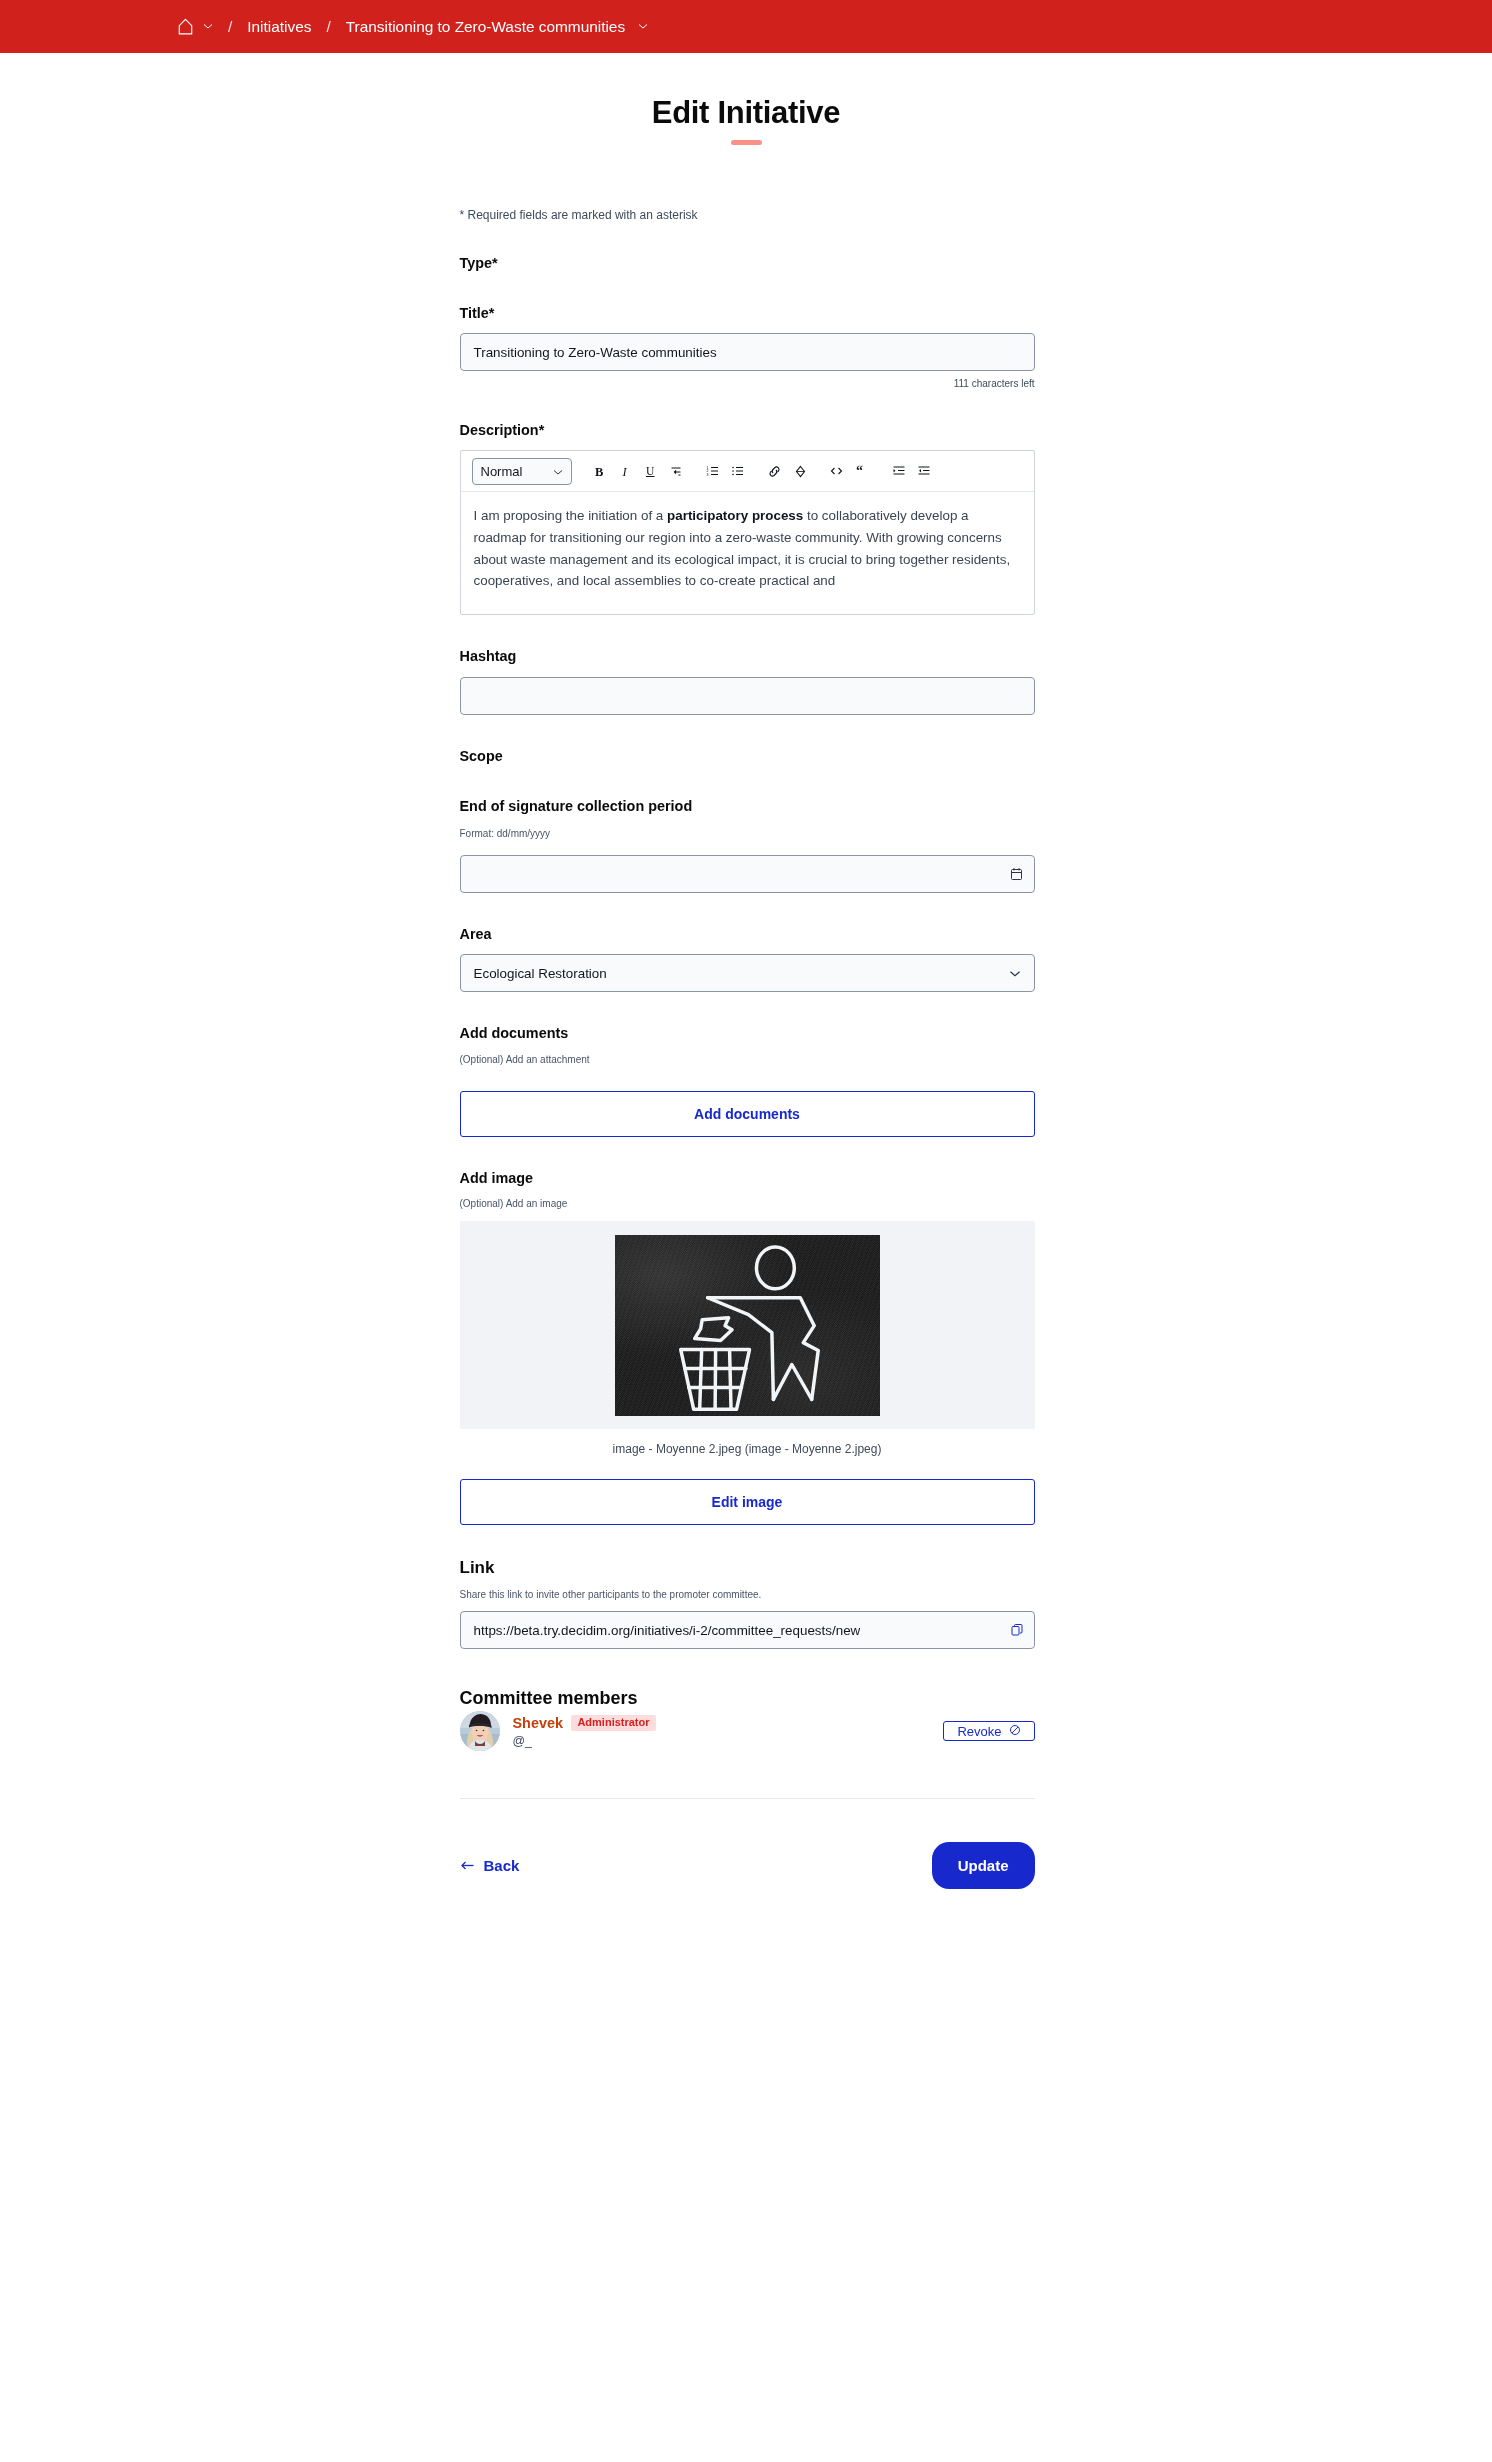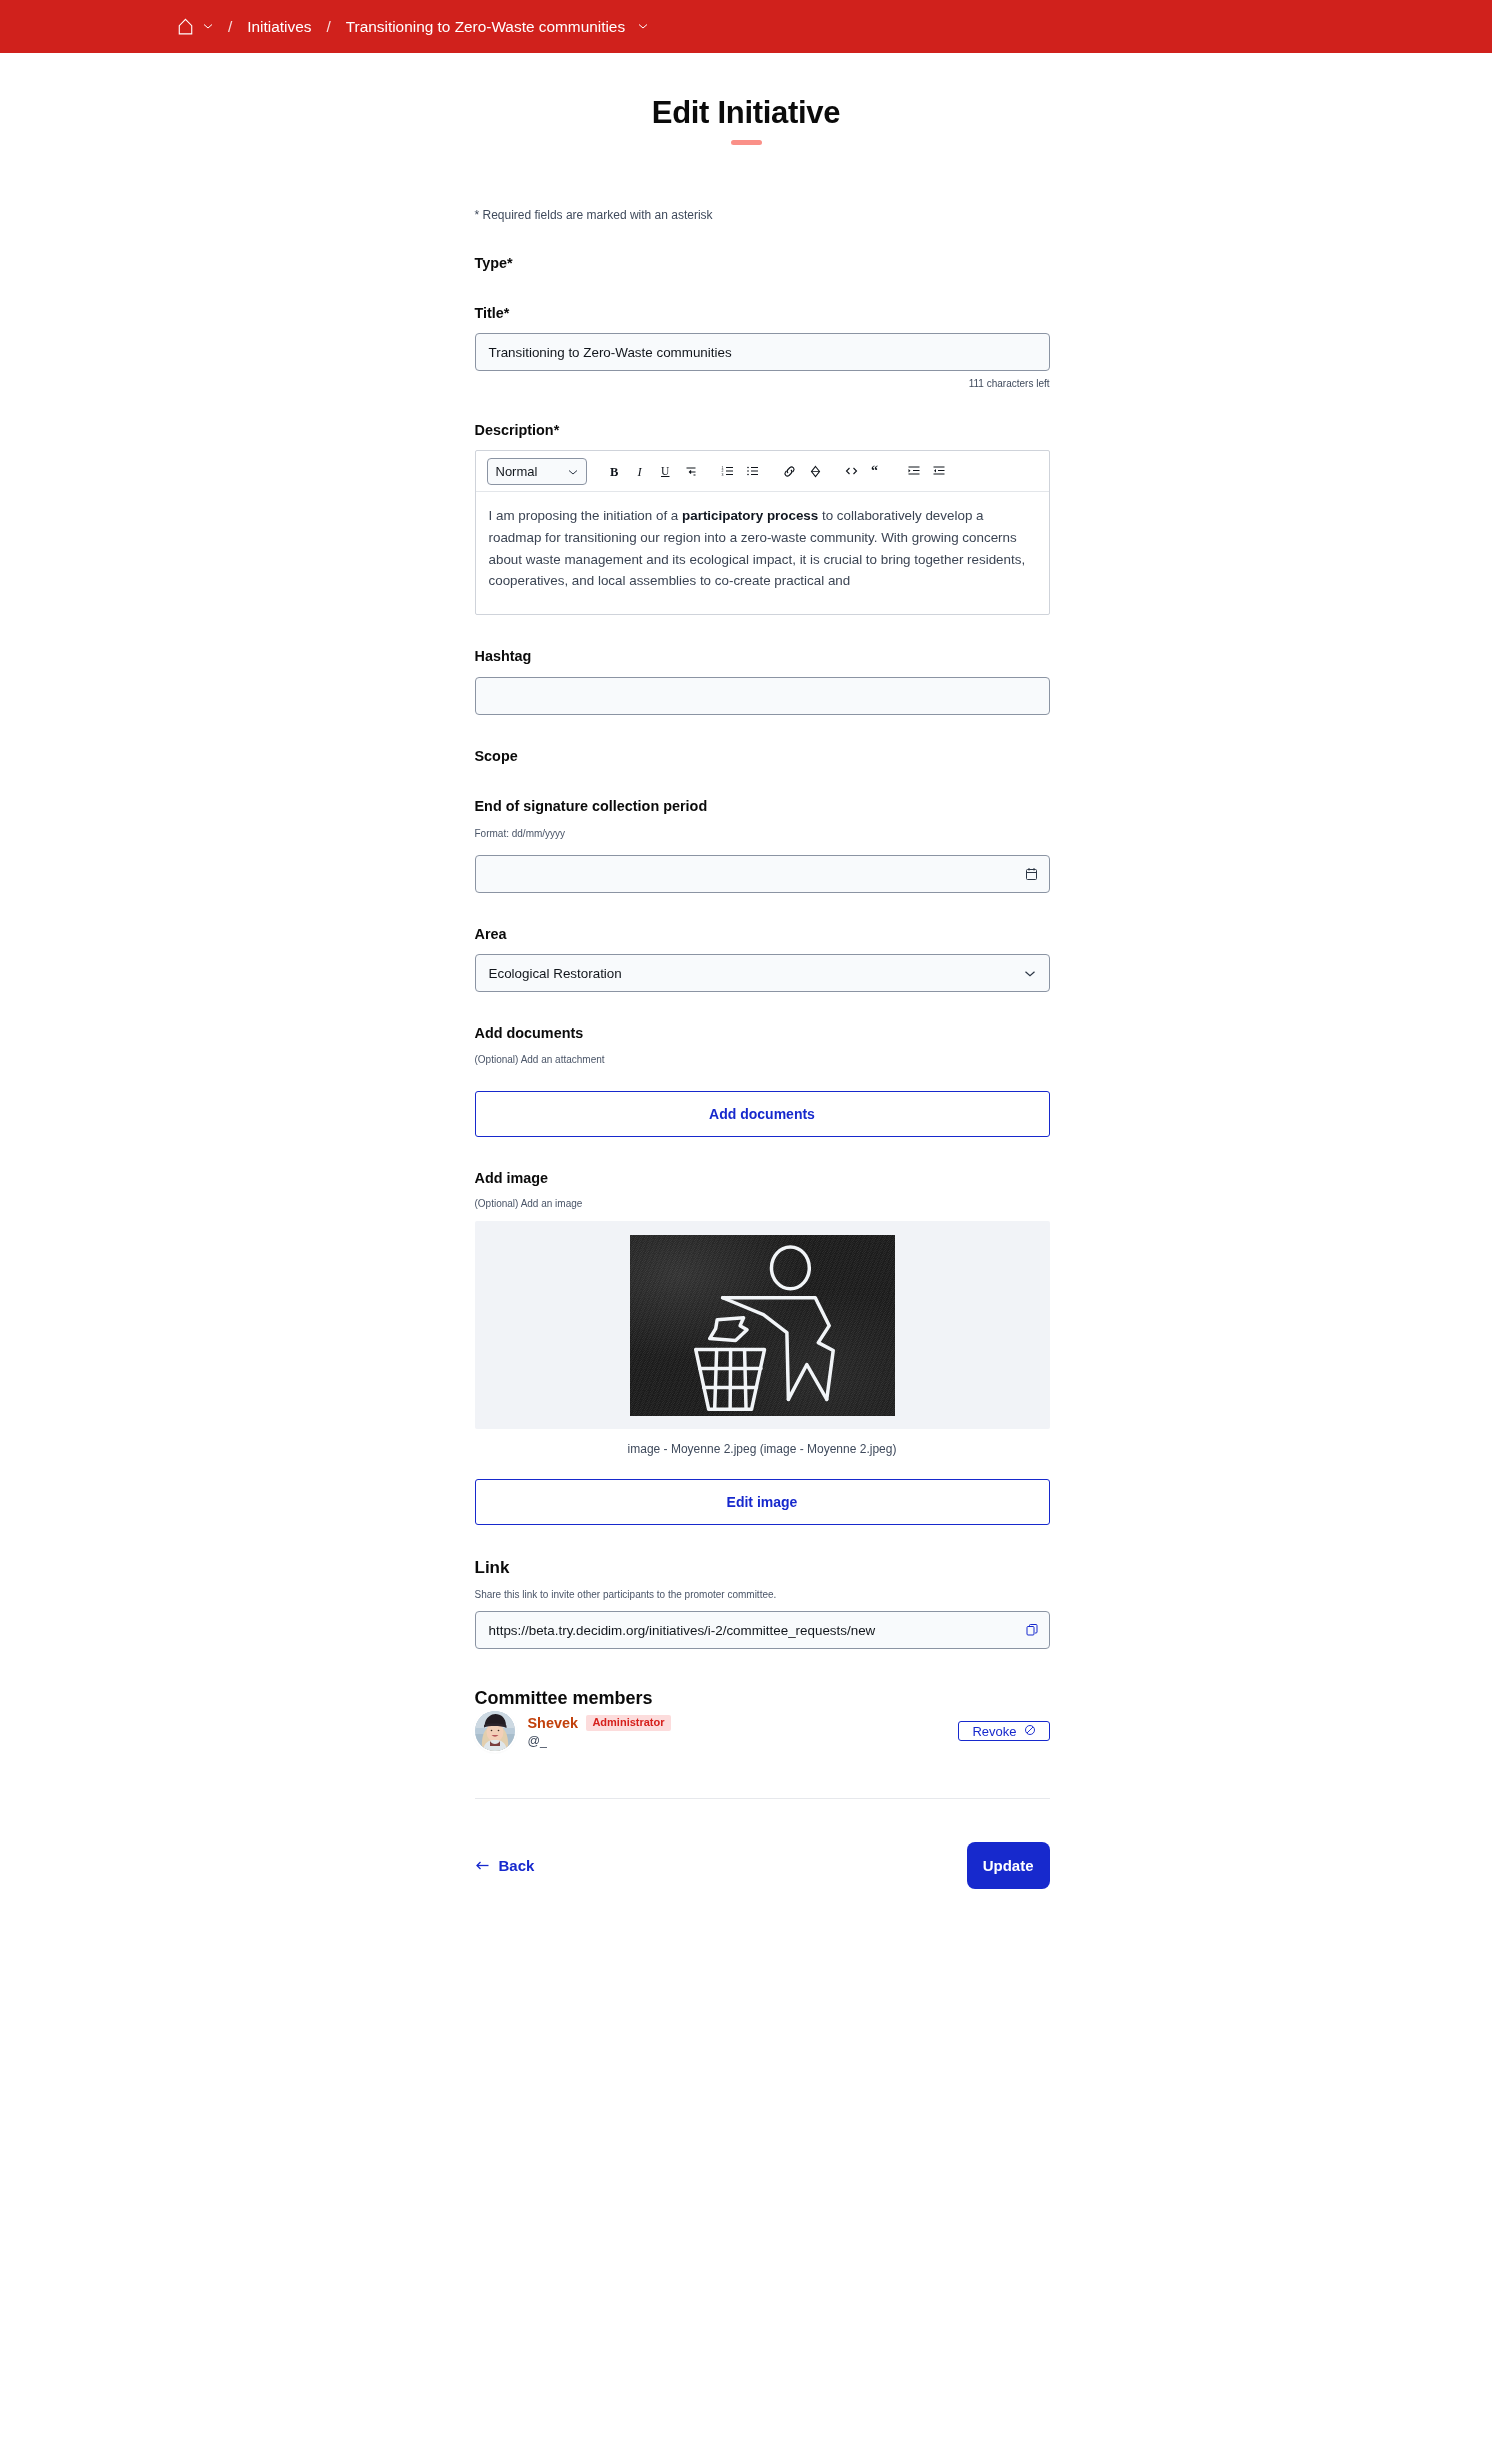--- a/index.html
+++ b/index.html
@@ -70,21 +70,21 @@
     background: #fa9088;
     border-radius: 2.5px;
     margin: 12px auto 0 auto;
   }
 
   
   .form-wrap {
     width: 575px;
     margin: 0 auto;
     position: relative;
-    left: 16px;
+    left: 1px;
     padding-top: 63px;
     padding-bottom: 20px;
   }
   .required-note {
     font-size: 12px;
     color: #3f4a5c;
     margin-bottom: 0;
   }
   .field { margin-top: 33px; }
   .field-label {
@@ -343,26 +343,26 @@
     background: none;
     border: none;
     font-family: "Liberation Sans", sans-serif;
     cursor: pointer;
     padding: 0;
   }
   .btn-update {
     background: #1729cd;
     color: #ffffff;
     border: none;
-    border-radius: 8px;
+    border-radius: 17px;
     font-size: 15px;
     font-weight: 700;
     font-family: "Liberation Sans", sans-serif;
     height: 47px;
-    padding: 0 16px;
+    padding: 0 26px;
     cursor: pointer;
   }
 </style>
 </head>
 <body>
 
 <div class="topbar">
   <div class="home-btn">
     <span class="home-icon">
       <svg width="17" height="18" viewBox="0 0 24 26" fill="none" stroke="#fff" stroke-width="1.6">

